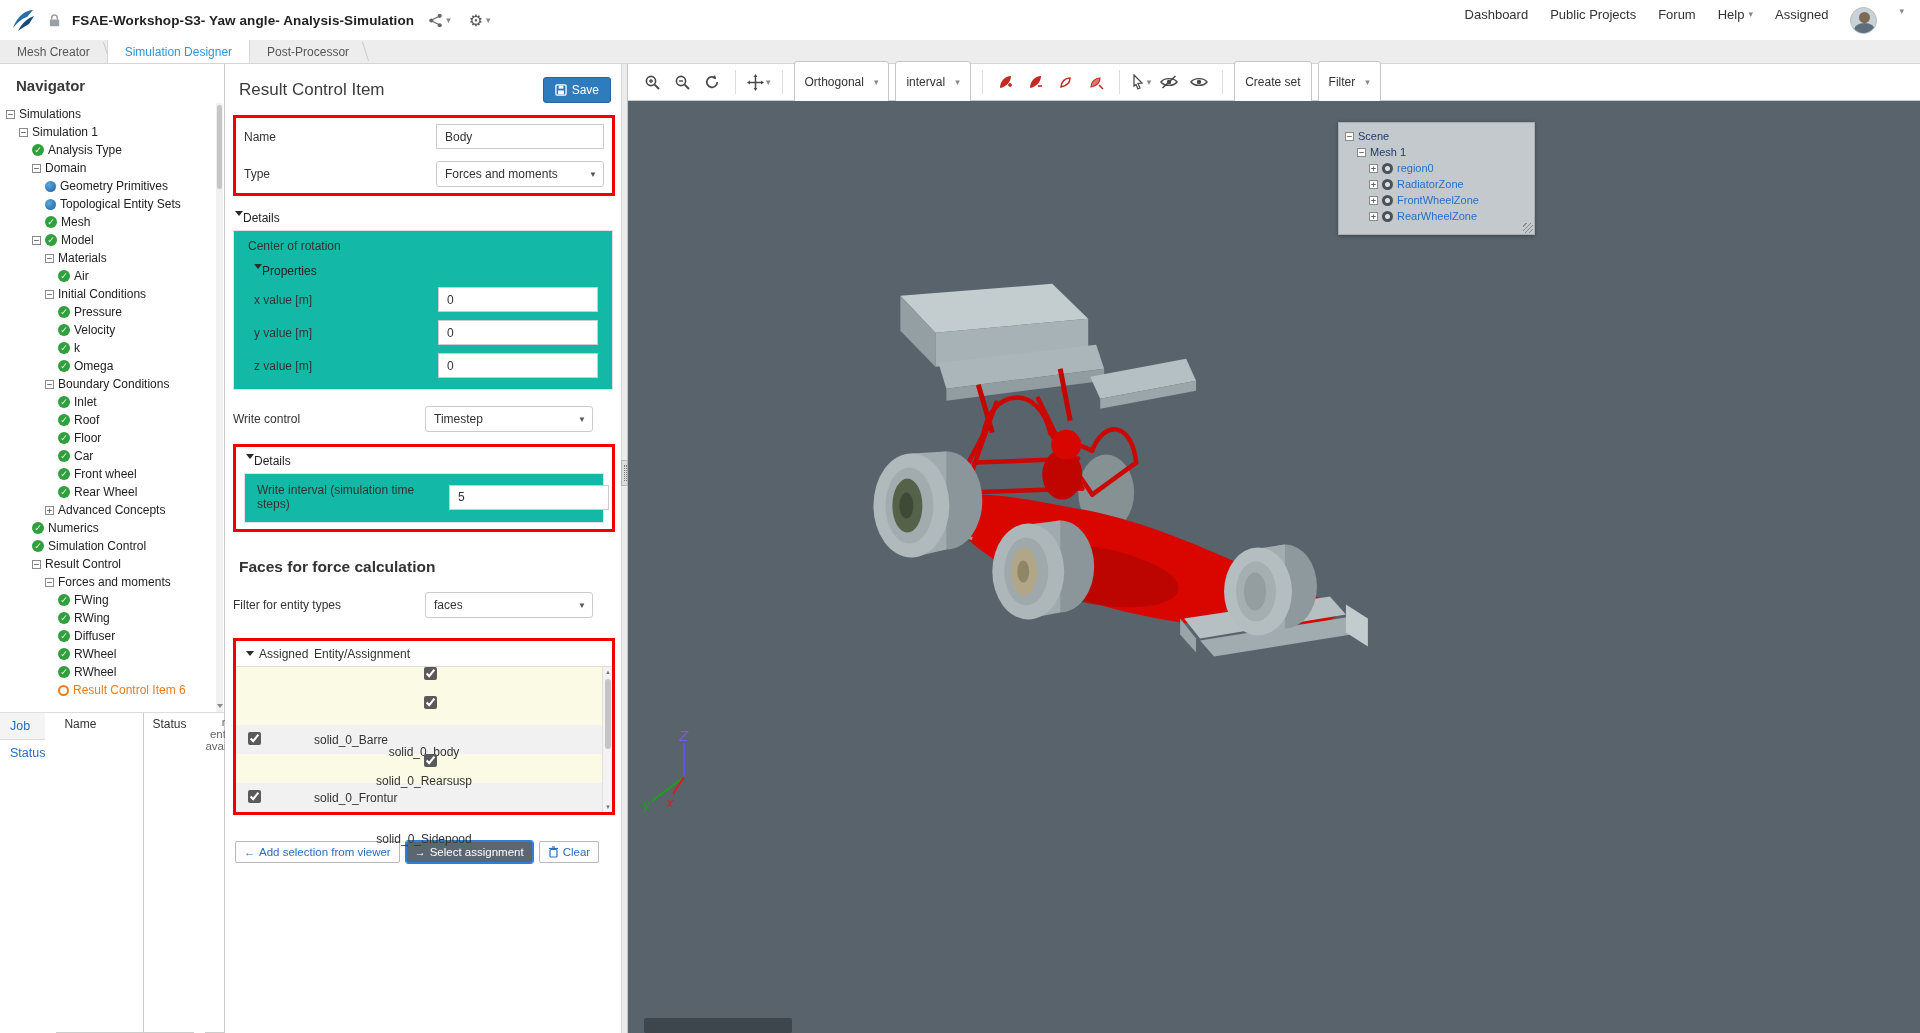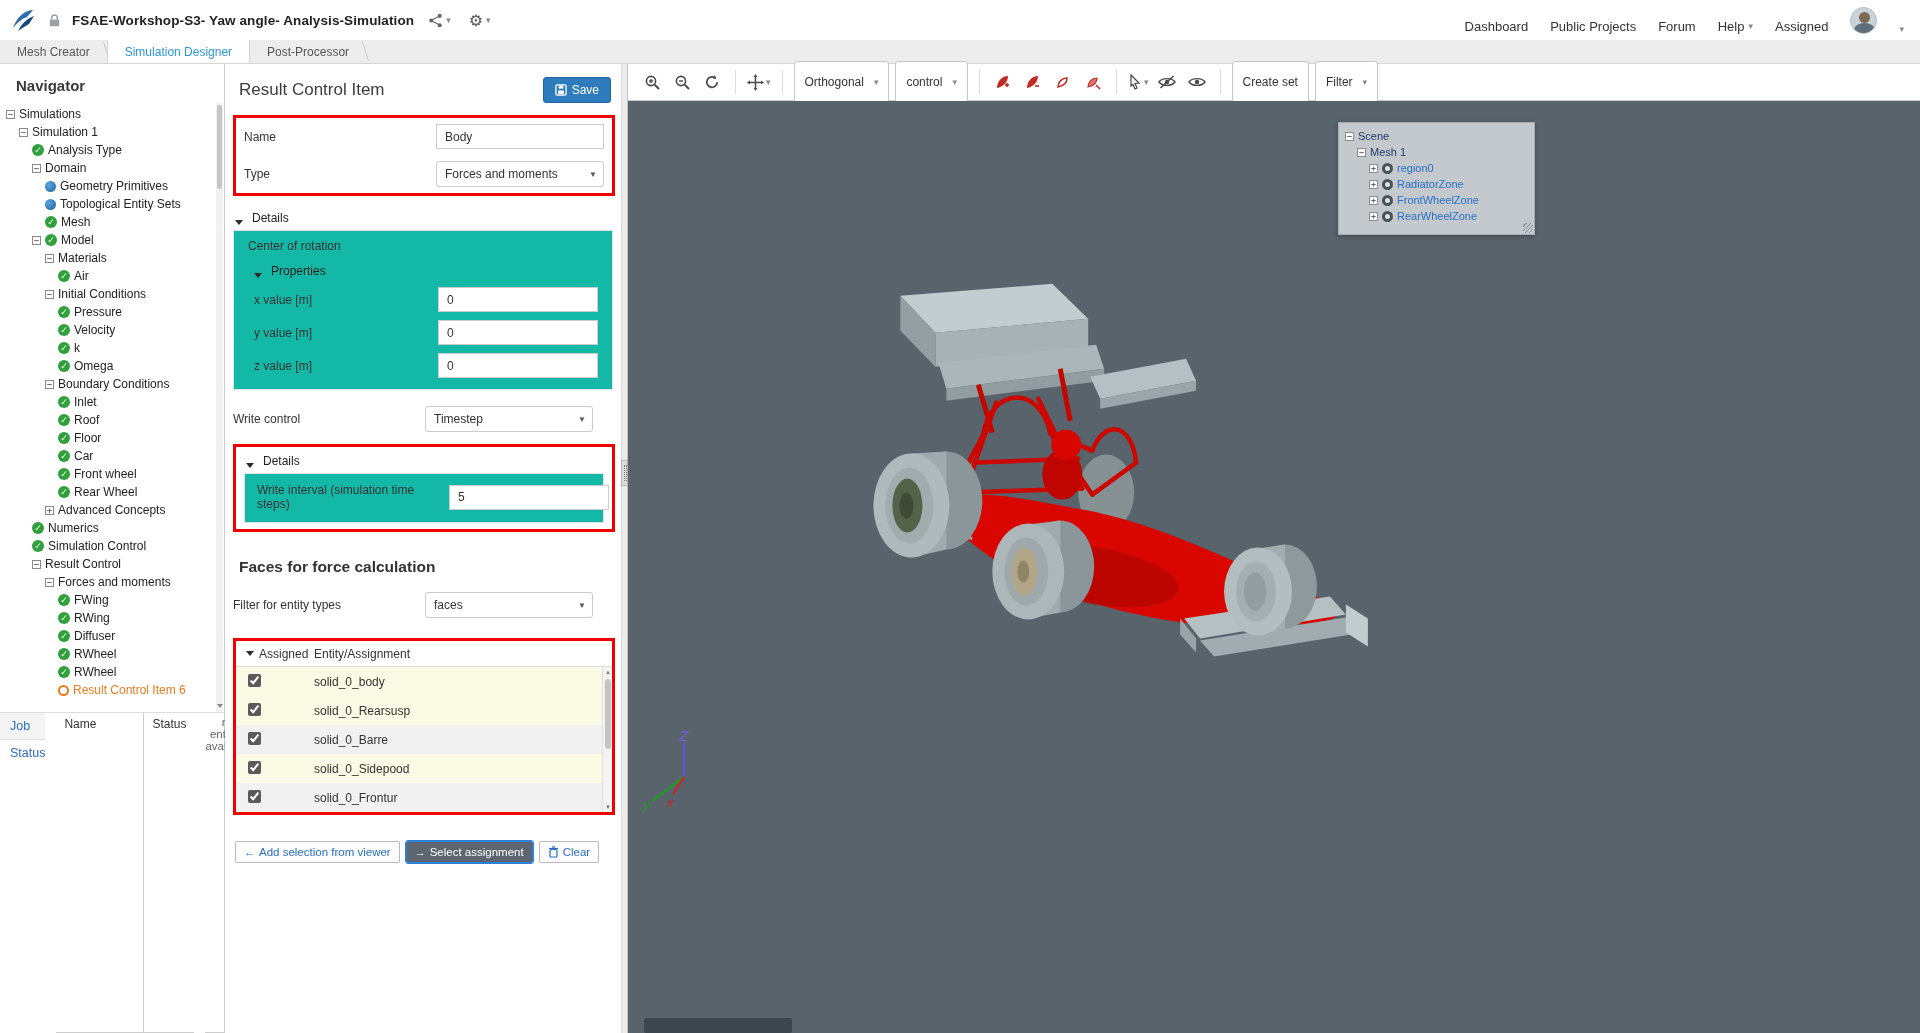--- a/index.html
+++ b/index.html
@@ -8,21 +8,21 @@
 
   
   .topbar { height:40px; background:#fff; display:flex; justify-content:space-between; align-items:center; padding:0 16px 0 10px; flex:0 0 40px; }
   .tb-left { display:flex; align-items:center; gap:10px; }
   .logo { width:27px; height:27px; display:block; cursor:pointer; }
   .lock-wrap { display:flex; align-items:center; }
   .proj-title { font-size:13.5px; color:#222; font-weight:bold; letter-spacing:.1px; }
   .tb-icon { display:flex; align-items:center; gap:3px; color:#555; cursor:pointer; padding:0 4px; }
   .caret { font-size:9px; color:#888; line-height:1; }
   .gear-glyph { font-size:16px; color:#555; }
-  .tb-right { display:flex; align-items:flex-end; gap:22px; font-size:13px; color:#333; }
+  .tb-right { display:flex; align-items:flex-start; gap:22px; font-size:13px; color:#333; }
   .tb-link { cursor:pointer; white-space:nowrap; display:flex; align-items:center; gap:4px; }
   .avatar { width:27px; height:27px; border-radius:50%; background:#c8d2d8; position:relative; overflow:hidden; border:1px solid #b5bdc2; cursor:pointer; }
   .avatar::before { content:''; position:absolute; left:8px; top:4px; width:11px; height:11px; border-radius:50%; background:#7d6a55; }
   .avatar::after { content:''; position:absolute; left:3px; top:15px; width:21px; height:14px; border-radius:50% 50% 0 0; background:#5f6e7c; }
 
   
   .tabbar { height:24px; background:#ededed; border-bottom:1px solid #d5d5d5; display:flex; align-items:stretch; flex:0 0 24px; }
   .tab { position:relative; padding:0 17px; display:flex; align-items:center; font-size:12px; color:#555; cursor:pointer; }
   .tab:not(.active)::after { content:''; position:absolute; right:0; top:2px; bottom:2px; width:1px; background:#c9c9c9; transform:skewX(18deg); }
   .tab.active { background:#fff; color:#2f96d8; border-left:1px solid #d6d6d6; border-right:1px solid #d6d6d6; }
@@ -59,35 +59,35 @@
   .panel { width:396px; flex:0 0 396px; background:#fff; position:relative; overflow:hidden; }
   .panel-header { display:flex; justify-content:space-between; align-items:center; padding:13px 10px 12px 14px; }
   .panel-title { font-size:17px; color:#3c3c3c; }
   .save-btn { background:#2e7cbe; border:1px solid #2566a0; color:#fff; font-size:12px; padding:5px 11px; border-radius:3px; display:flex; align-items:center; gap:5px; cursor:pointer; }
   .redbox { border:3px solid #f20000; margin:0 6px 8px 8px; }
   .field-row { display:flex; align-items:center; padding:6px 8px; }
   .field-label { width:192px; font-size:12px; color:#333; flex:0 0 192px; }
   .text-input { width:168px; height:25px; border:1px solid #ccc; border-radius:0; padding:0 8px; font-size:12px; color:#333; background:#fff; font-family:inherit; }
   .sel { width:168px; height:26px; border:1px solid #ccc; border-radius:3px; font-size:12px; color:#333; background:#fff; display:flex; align-items:center; justify-content:space-between; padding:0 6px 0 8px; cursor:pointer; }
   .sel-caret { font-size:8px; color:#555; }
-  .detail-head { display:flex; align-items:flex-end; gap:9px; padding:7px 10px 5px; font-size:12px; color:#222; cursor:pointer; }
+  .detail-head { display:flex; align-items:flex-start; gap:0; padding:7px 10px 5px; font-size:12px; color:#222; cursor:pointer; }
   .tri { width:0; height:0; border-left:4px solid transparent; border-right:4px solid transparent; border-top:5px solid #2b2b2b; display:inline-block; }
   .gray-box { background:#14b8a6; border:1px solid #e2e2e2; margin:0 8px; padding:5px 4px 7px; }
   .gb-label { font-size:12px; color:#333; padding:3px 10px 4px; }
   .gray-box .detail-head { padding-left:16px; }
   .gray-box .field-row { padding:4px 8px 4px 16px; }
   .gray-box .field-label { flex:0 0 184px; width:184px; }
   .gray-box .text-input { width:160px; }
   .section-title { font-size:15.5px; font-weight:bold; color:#333; padding:18px 14px 10px; }
   .at-head { display:flex; align-items:center; font-size:12px; color:#333; height:26px; border-bottom:1px solid #ddd; background:#fff; }
   .at-c1 { flex:0 0 78px; padding-left:10px; display:flex; align-items:center; gap:5px; }
   .at-c2 { flex:1; }
   .at-body { position:relative; }
   .at-row { display:flex; align-items:center; height:29px; font-size:12px; color:#333; cursor:pointer; }
-  .at-row.odd { background:#fbfae4; }
+  .at-row.odd { background:#fbfae4;flex-direction:column; }
   .at-row.even { background:#f1f1f1; }
   .at-col1 { flex:0 0 78px; padding-left:12px; }
   .at-entity { flex:1; }
   input[type=checkbox] { width:13px; height:13px; accent-color:#5a5a5a; margin:0; cursor:pointer; }
   .at-scroll { position:absolute; right:0; top:0; bottom:0; width:10px; background:#f3f3f3; border-left:1px solid #e0e0e0; }
   .at-scroll .arr { position:absolute; left:0; width:10px; height:10px; text-align:center; font-size:6px; color:#777; line-height:10px; cursor:pointer; }
   .at-scroll .arr.up { top:0; }
   .at-scroll .arr.dn { bottom:0; }
   .at-scroll-thumb { position:absolute; left:2px; top:12px; width:6px; height:70px; background:#c4c4c4; border-radius:3px; cursor:pointer; }
   .panel-actions { display:flex; gap:6px; padding:18px 8px 8px 10px; align-items:center; }
@@ -515,21 +515,21 @@
               <polygon points="17,8.5 14,6.6 14,10.4" fill="#4a4a4a"></polygon>
             </svg>
           <span class="caret">▾</span>
         </span>
         <span class="vt-sep"></span>
         <button class="vt-btn">
           <span>Orthogonal</span>
           <span class="caret">▾</span>
         </button>
         <button class="vt-btn">
-          <span>control</span>
+          <span>interval</span>
           <span class="caret">▾</span>
         </button>
         <span class="vt-sep"></span>
         <span class="vt-icon">
           <svg width="16" height="16" viewBox="0 0 16 16">
               <path d="M2 14 C2 7 7 2 13 2 C13 8 8 13 2 14 Z" fill="#c22a22"></path>
               <line x1="10" y1="11" x2="14" y2="11" stroke="#c22a22" stroke-width="1.6"></line>
               <line x1="12" y1="9" x2="12" y2="13" stroke="#c22a22" stroke-width="1.6"></line>
             </svg>
         </span>

